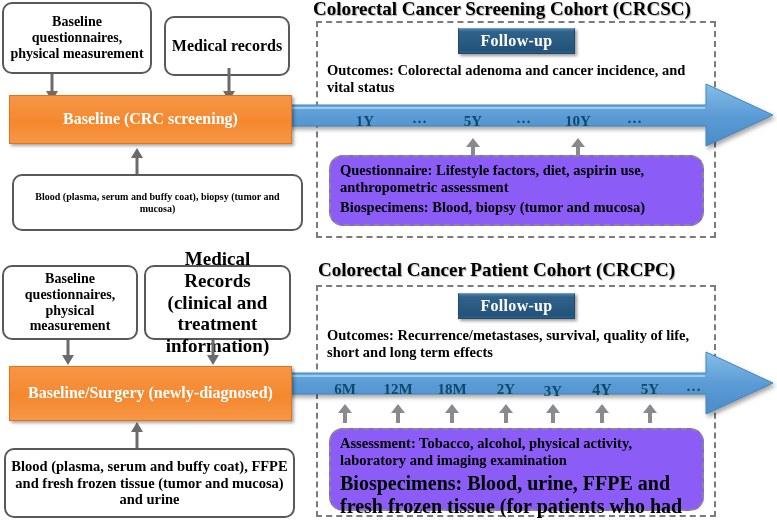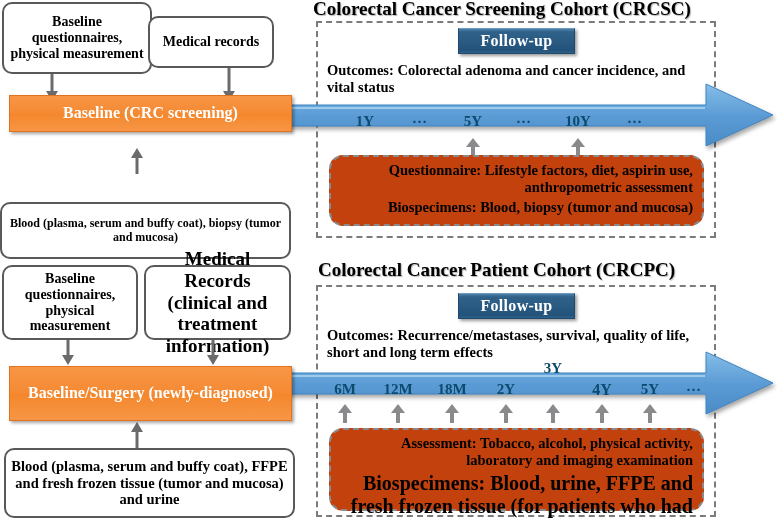--- a/index.html
+++ b/index.html
@@ -114,24 +114,23 @@
     position: absolute;
     z-index: 5;
     transform: translateX(-50%);
   }
 
   
   .innerbox {
     position: absolute;
     border: 2px dashed #8a8a8c;
     border-radius: 14px;
-    background: #c2410c;
+    background: #8b5cf6;
     z-index: 5;
     padding: 5px 9px 4px 9px;
-    text-align: right;
   }
   .innerbox p {
     margin: 0 0 3px 0;
     font-weight: bold;
     color: #000000;
     line-height: 1.17;
   }
   .innerbox p:last-child { margin-bottom: 0; }
 
   
@@ -140,39 +139,39 @@
     z-index: 3;
   }
 </style>
 </head>
 <body>
 
 <div id="stage">
 
   <div class="wbox" style="left:2px; top:2px; width:150px; height:72px; font-size:14px;">Baseline questionnaires, physical measurement</div>
 
-  <div class="wbox" style="left:148px; top:16px; width:126px; height:52px; font-size:14px;">Medical records</div>
+  <div class="wbox" style="left:164px; top:16px; width:126px; height:60px; font-size:16px;">Medical records</div>
 
   <svg class="conn" style="left:45px; top:74px;" width="14" height="28">
     <line x1="7" y1="0" x2="7" y2="18" stroke="#6b6b6d" stroke-width="3"></line>
     <polygon points="1,17 13,17 7,27" fill="#6b6b6d"></polygon>
   </svg>
   <svg class="conn" style="left:222px; top:68px;" width="14" height="34">
     <line x1="7" y1="0" x2="7" y2="24" stroke="#6b6b6d" stroke-width="3"></line>
     <polygon points="1,23 13,23 7,33" fill="#6b6b6d"></polygon>
   </svg>
 
-  <div class="obar" style="left:9px; top:95px; width:283px; height:37px; font-size:16px;">Baseline (CRC screening)</div>
+  <div class="obar" style="left:9px; top:95px; width:283px; height:49px; font-size:16px;">Baseline (CRC screening)</div>
 
   <svg class="conn" style="left:130px; top:147px;" width="14" height="28">
     <line x1="7" y1="27" x2="7" y2="10" stroke="#6b6b6d" stroke-width="3"></line>
     <polygon points="1,11 13,11 7,1" fill="#6b6b6d"></polygon>
   </svg>
 
-  <div class="wbox" style="left:0; top:174px; width:291px; height:57px; font-size:12px;margin-top:28px;">Blood (plasma, serum and buffy coat), biopsy (tumor and mucosa)</div>
+  <div class="wbox" style="left:12px; top:174px; width:291px; height:57px; font-size:10px;">Blood (plasma, serum and buffy coat), biopsy (tumor and mucosa)</div>
 
   <div class="ptitle" style="left:313px; top:-2px; font-size:19px;">Colorectal Cancer Screening Cohort (CRCSC)</div>
 
   <div class="panel" style="left:316px; top:21px; width:400px; height:217px;"></div>
 
   <div class="fupbtn" style="left:458px; top:28px; width:117px; height:26px; font-size:16px;">Follow-up</div>
 
   <div class="outcomes" style="left:327px; top:62px; width:375px; font-size:14.5px;">Outcomes: Colorectal adenoma and cancer incidence, and vital status</div>
 
   <div class="arrowwrap" style="left:283px; top:82px;">
@@ -253,21 +252,21 @@
       </defs>
       <polygon points="0,23 423,23 423,2 490,33 423,64 423,44 0,44" fill="url(#bluegradB)" stroke="#3f86c4" stroke-width="1"></polygon>
       <line x1="0" y1="26" x2="422" y2="26" stroke="#a7d2ef" stroke-width="2" opacity="0.85"></line>
     </svg>
   </div>
 
   <div class="tick" style="left:345px; top:381px; font-size:15px;">6M</div>
   <div class="tick" style="left:398px; top:381px; font-size:15px;">12M</div>
   <div class="tick" style="left:452px; top:381px; font-size:15px;">18M</div>
   <div class="tick" style="left:506px; top:381px; font-size:15px;">2Y</div>
-  <div class="tick" style="left:553px; top:360px; font-size:15px;">3Y</div>
+  <div class="tick" style="left:553px; top:383px; font-size:15px;">3Y</div>
   <div class="tick" style="left:602px; top:381px; font-size:16px;">4Y</div>
   <div class="tick" style="left:650px; top:381px; font-size:15px;">5Y</div>
   <div class="tick dots" style="left:694px; top:378px; font-size:15px;">…</div>
 
   <svg class="uparrow" style="left:345px; top:404px;" width="14" height="20">
     <line x1="7" y1="19" x2="7" y2="8" stroke="#8a8a8c" stroke-width="4"></line>
     <polygon points="0,9 14,9 7,0" fill="#8a8a8c"></polygon>
   </svg>
   <svg class="uparrow" style="left:398px; top:404px;" width="14" height="20">
     <line x1="7" y1="19" x2="7" y2="8" stroke="#8a8a8c" stroke-width="4"></line>

